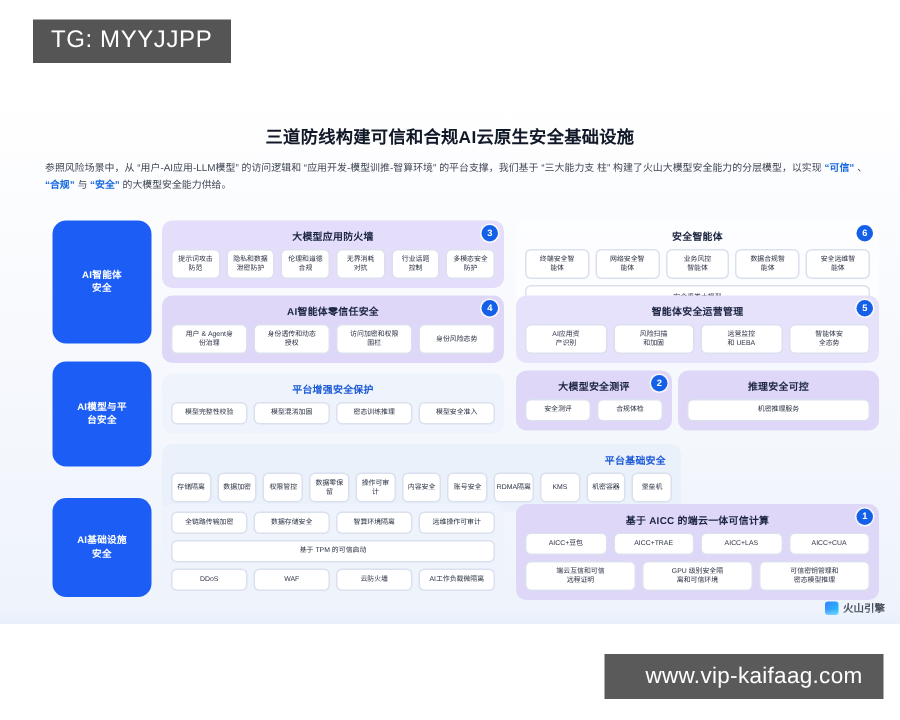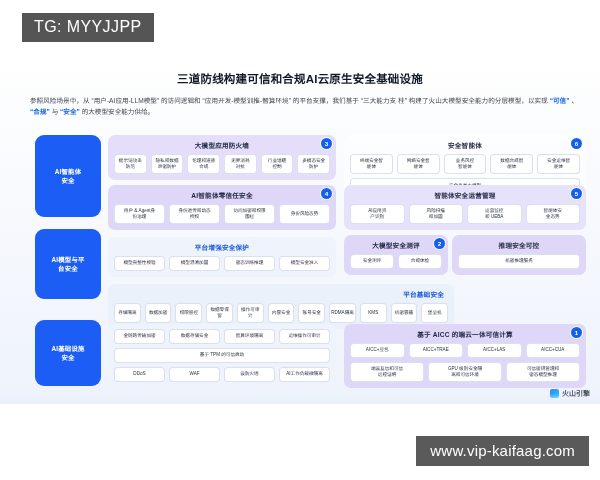--- a/index.html
+++ b/index.html
@@ -20,27 +20,27 @@
     padding: 5px 12px 6px 12px;
     white-space: nowrap;
     margin-left: 12px;
   }
 
   
   .url-badge {
     position: absolute; right: 11px; bottom: 14px;
     background: #5a5a5a; color: #ffffff;
     font-size: 15px; letter-spacing: .2px;
-    padding: 6px 14px 7px 14px;
+    padding: 6px 14px 7px 27px;
     white-space: nowrap;
   }
 
   
   .slide {
-    position: absolute; left: 0; top: 52px;
+    position: absolute; left: 0; top: 64px;
     width: 600px; height: 352px;
     background: linear-gradient(180deg,#ffffff 0%,#f7f9fd 45%,#eef3fb 100%);
     overflow: hidden;
   }
   .slide:after{
     content:""; position:absolute; left:0; right:0; bottom:0; height:10px;
     background:linear-gradient(180deg,rgba(233,240,252,0) 0%, #e9f0fc 100%);
   }
 
   .slide-title {

